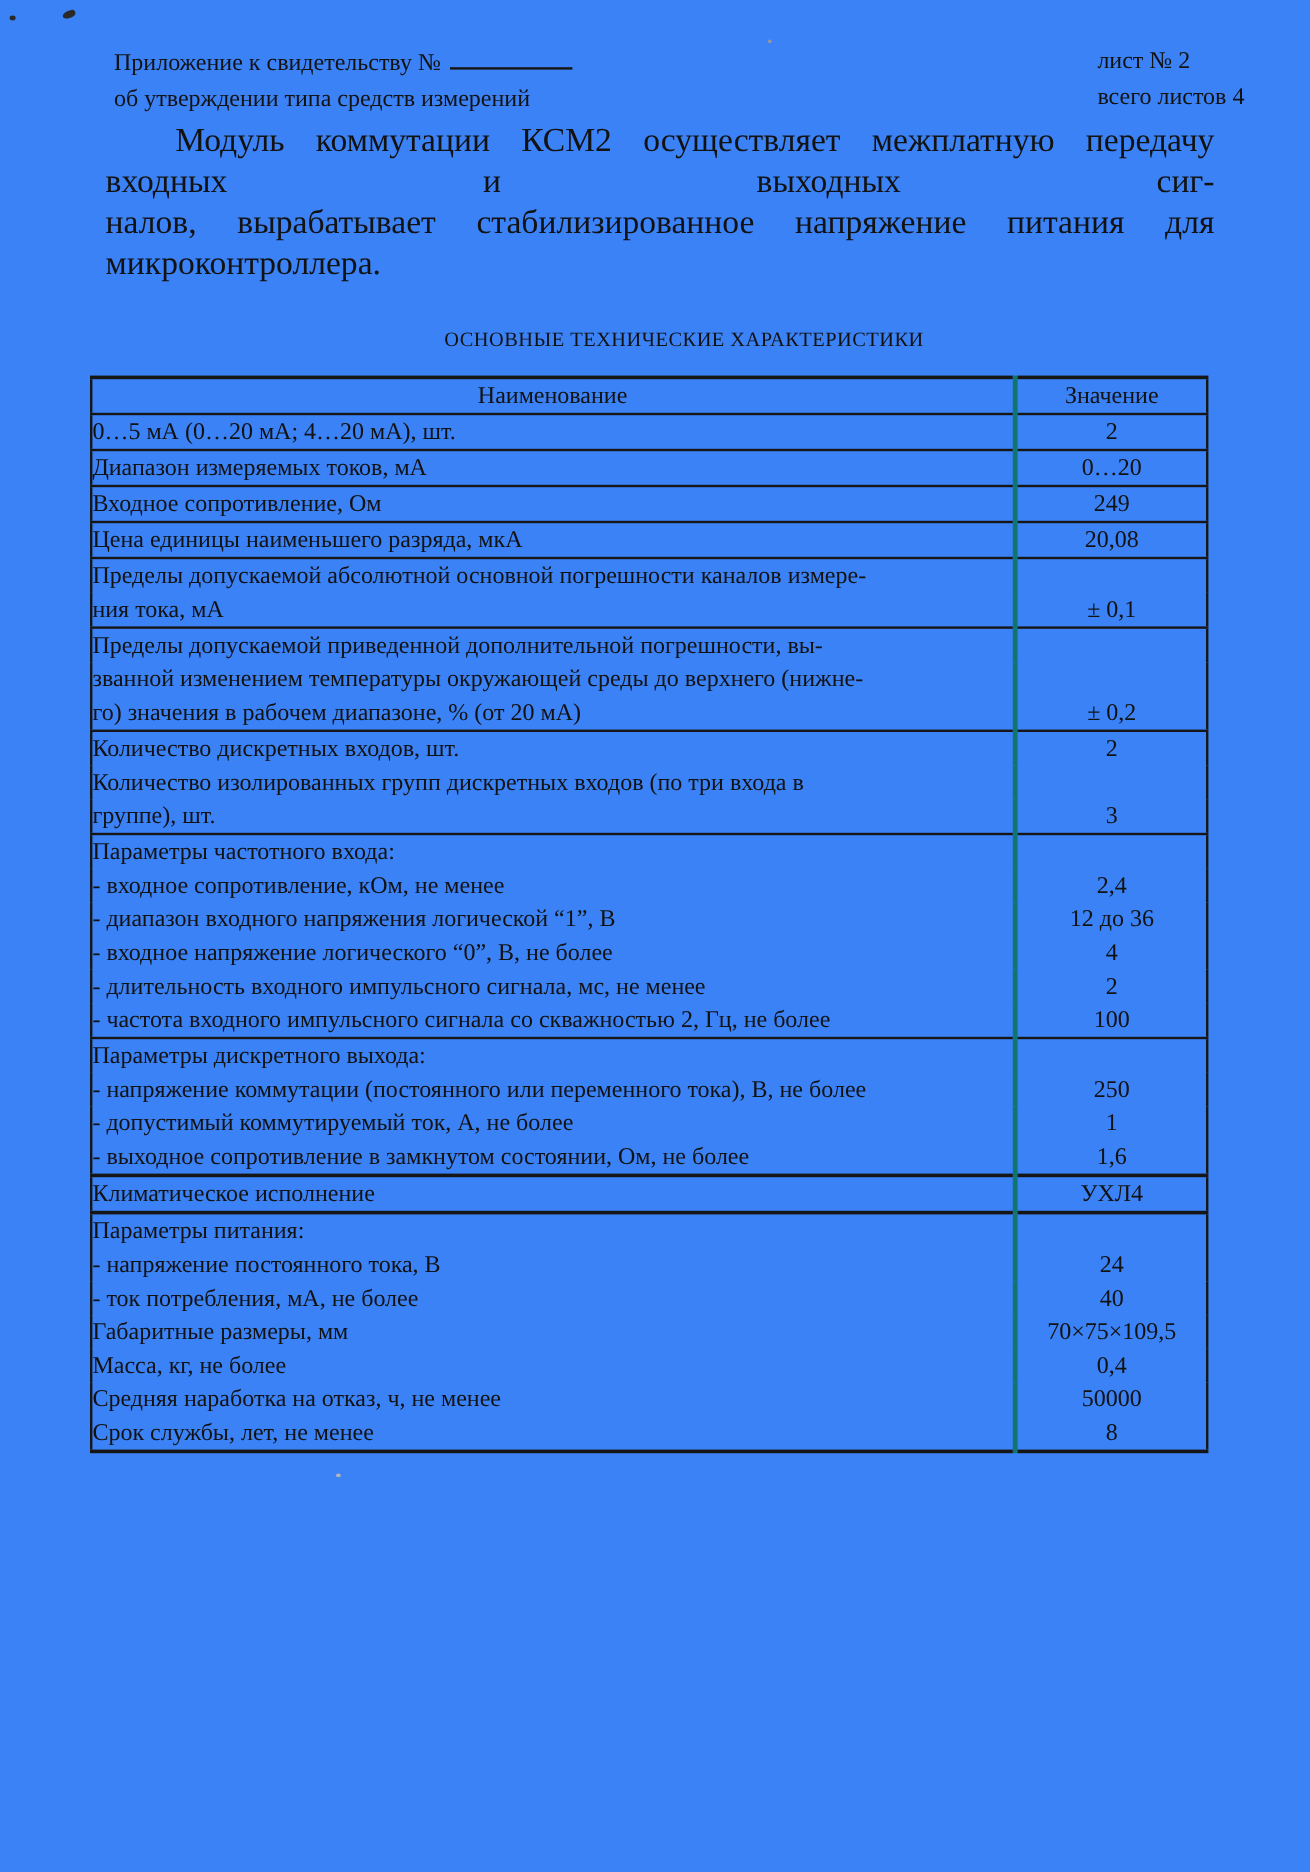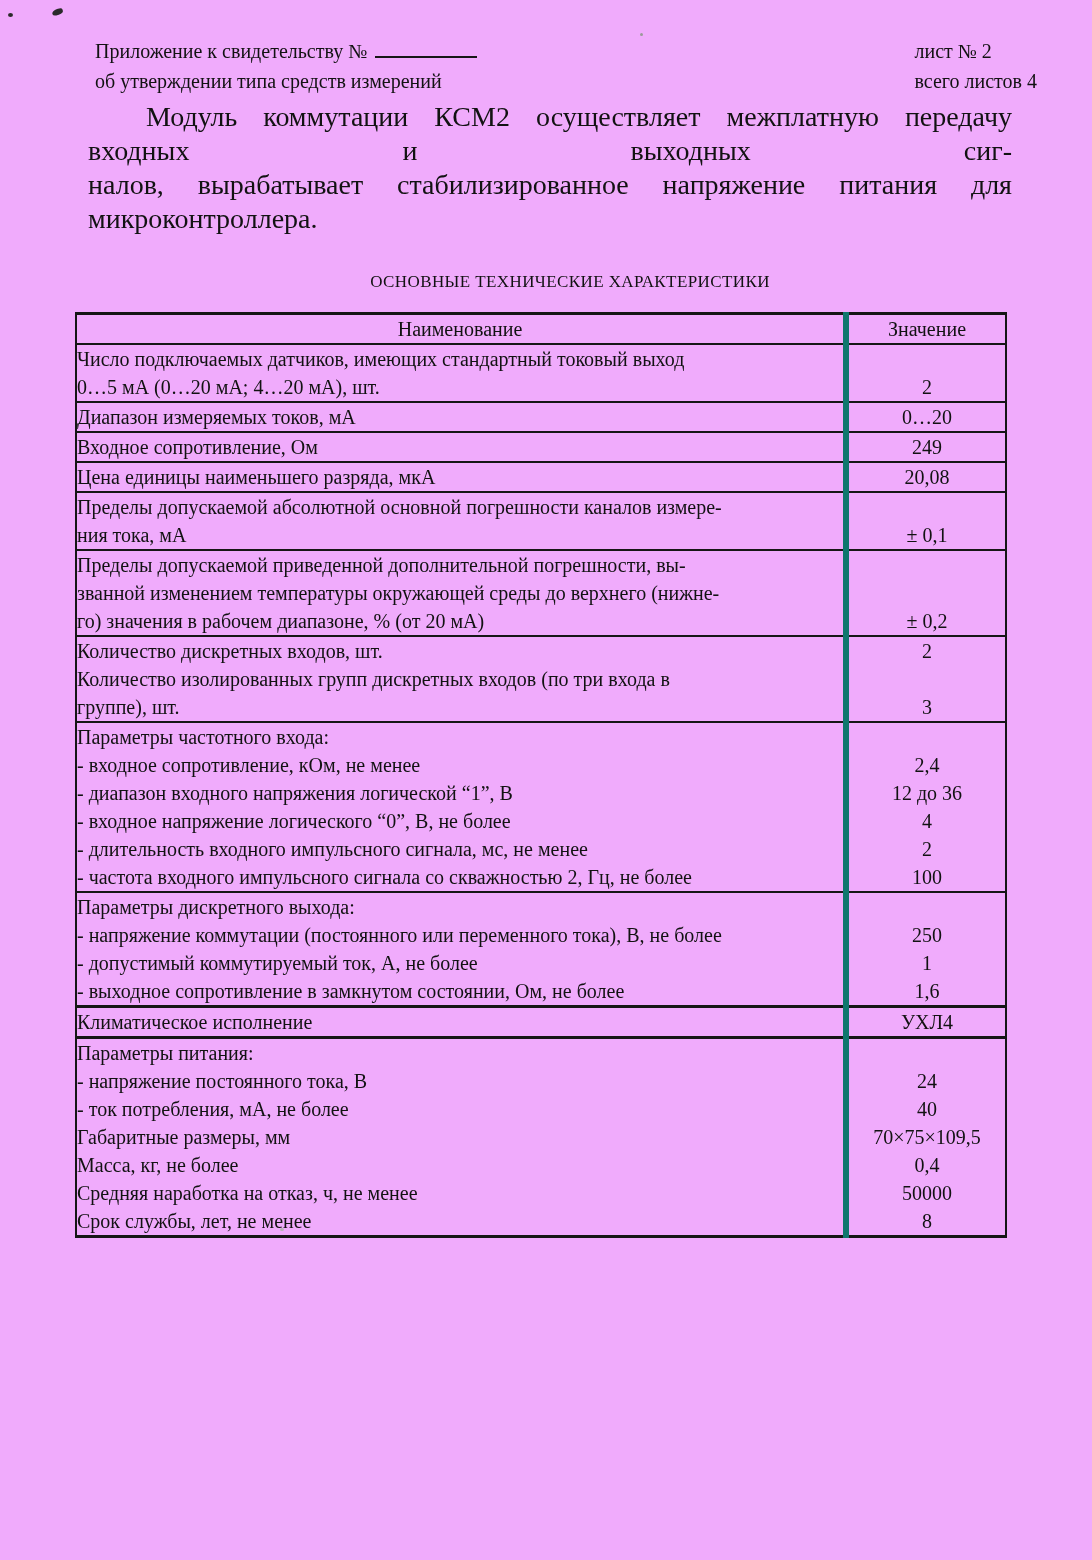--- a/index.html
+++ b/index.html
@@ -1,19 +1,19 @@
 <!DOCTYPE html>
 <html lang="ru"><head>
 <meta charset="utf-8">
 <style>
   html,body{margin:0;padding:0;background:#e8e8e8;}
   .page{
     position:relative;
     width:1092px;height:1560px;
-    background:#f0abfc;
+    background:#3b82f6;
     font-family:"Liberation Serif","DejaVu Serif",serif;
     color:#121212;
     overflow:hidden;
     margin:0 auto;
   }
   
   .speck{position:absolute;background:#2a2a2a;border-radius:50%;}
   .speck.s1{left:8px;top:13px;width:5px;height:4px;}
   .speck.s2{left:52px;top:9px;width:11px;height:6px;border-radius:60% 40% 50% 50%;transform:rotate(-18deg);}
   .speck.s3{left:640px;top:33px;width:3px;height:3px;background:#9a9a9a;}
@@ -59,21 +59,21 @@
   }
   table.spec col.c-name{width:770px;}
   table.spec col.c-val{width:160px;}
   table.spec th, table.spec td{
     font-size:20px;line-height:26px;font-weight:normal;
     padding:1px 0;
     vertical-align:top;
   }
   table.spec th{text-align:center;border-bottom:2px solid #161616;}
   td.name{padding-left:9px;padding-right:4px;}
-  td.val, th.val{border-left:6px solid #0f766e;text-align:center;}
+  td.val, th.val{border-left:4px solid #0f766e;text-align:center;}
   tr.rule > td{border-bottom:2px solid #161616;}
   tr.rule-thick > td{border-bottom:3px solid #161616;}
   td.tall{padding-top:44px;padding-bottom:46px;}
 </style>
 </head>
 <body>
 
 <div class="page">
 
   <span class="speck s1"></span>
@@ -104,24 +104,20 @@
         <col class="c-name">
         <col class="c-val">
       </colgroup>
     <thead>
       <tr>
         <th class="name-h">Наименование</th>
         <th class="val">Значение</th>
       </tr>
     </thead>
     <tbody id="spec-body">
-        <tr>
-          <td class="name">Число подключаемых датчиков, имеющих стандартный токовый выход</td>
-          <td class="val"></td>
-        </tr>
         <tr class="rule">
           <td class="name">0…5 мА (0…20 мА; 4…20 мА), шт.</td>
           <td class="val">2</td>
         </tr>
         <tr class="rule">
           <td class="name">Диапазон измеряемых токов, мА</td>
           <td class="val">0…20</td>
         </tr>
         <tr class="rule">
           <td class="name">Входное сопротивление, Ом</td>

